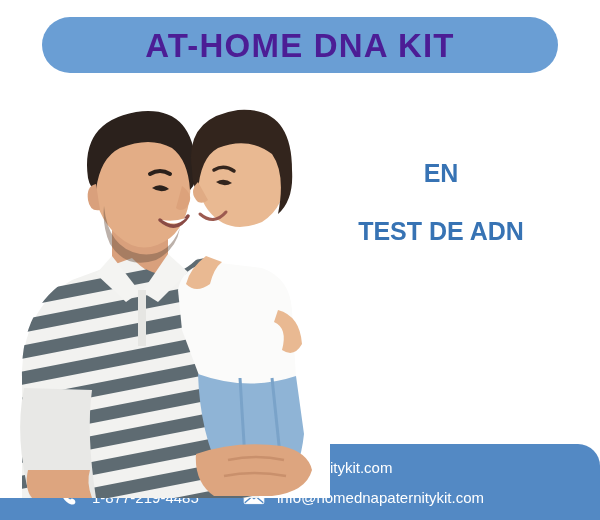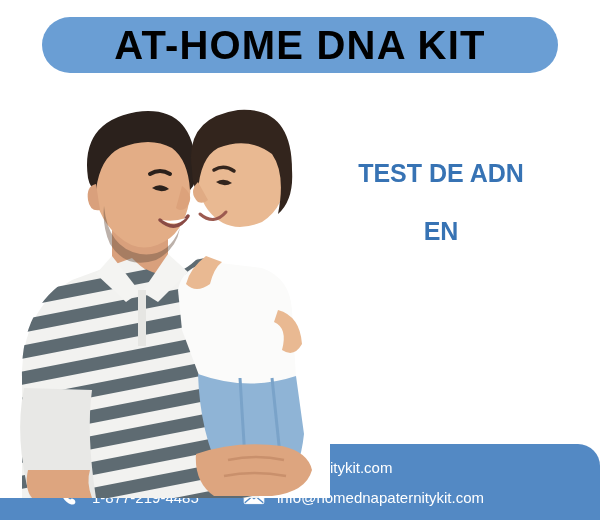--- a/index.html
+++ b/index.html
@@ -28,22 +28,22 @@
     width: 516px;
     height: 56px;
     background: #6a9ed4;
     border-radius: 28px;
     display: flex;
     align-items: center;
     justify-content: center;
     z-index: 6;
   }
   .header-pill-title {
-    color: #000000;
-    font-size: 40px;
+    color: #4c1d95;
+    font-size: 33px;
     font-weight: bold;
     letter-spacing: 1.2px;
     line-height: 1;
     white-space: nowrap;
     font-family: "Liberation Sans", sans-serif;
   }
 
   
   .photo {
     position: absolute;
@@ -213,22 +213,22 @@
       <path d="M278 232 Q300 238 302 266 Q294 280 282 272 Q288 250 274 244 Z" fill="#e9b992"></path>
 
       <path d="M196 376 Q236 362 282 368 Q308 374 312 392 Q306 414 272 418
                L214 418 Q194 404 196 376 Z" fill="#dda57f"></path>
       <path d="M228 382 Q256 376 284 382" stroke="#c9906c" stroke-width="2.5" fill="none"></path>
       <path d="M224 398 Q254 392 286 398" stroke="#c9906c" stroke-width="2.5" fill="none"></path>
     </svg>
   </div>
 
   <div class="headline-block">
+    <div class="headline-line l2">EN</div>
     <div class="headline-line l1">TEST DE ADN</div>
-    <div class="headline-line l2">EN</div>
   </div>
 
   <div class="footer">
 
     <div class="footer-row row-web">
       <span class="footer-icon">
         <svg width="20" height="20" viewBox="0 0 20 20">
           <circle cx="10" cy="10" r="8.2" fill="none" stroke="#ffffff" stroke-width="1.5"></circle>
           <ellipse cx="10" cy="10" rx="3.6" ry="8.2" fill="none" stroke="#ffffff" stroke-width="1.3"></ellipse>
           <line x1="1.8" y1="10" x2="18.2" y2="10" stroke="#ffffff" stroke-width="1.3"></line>

